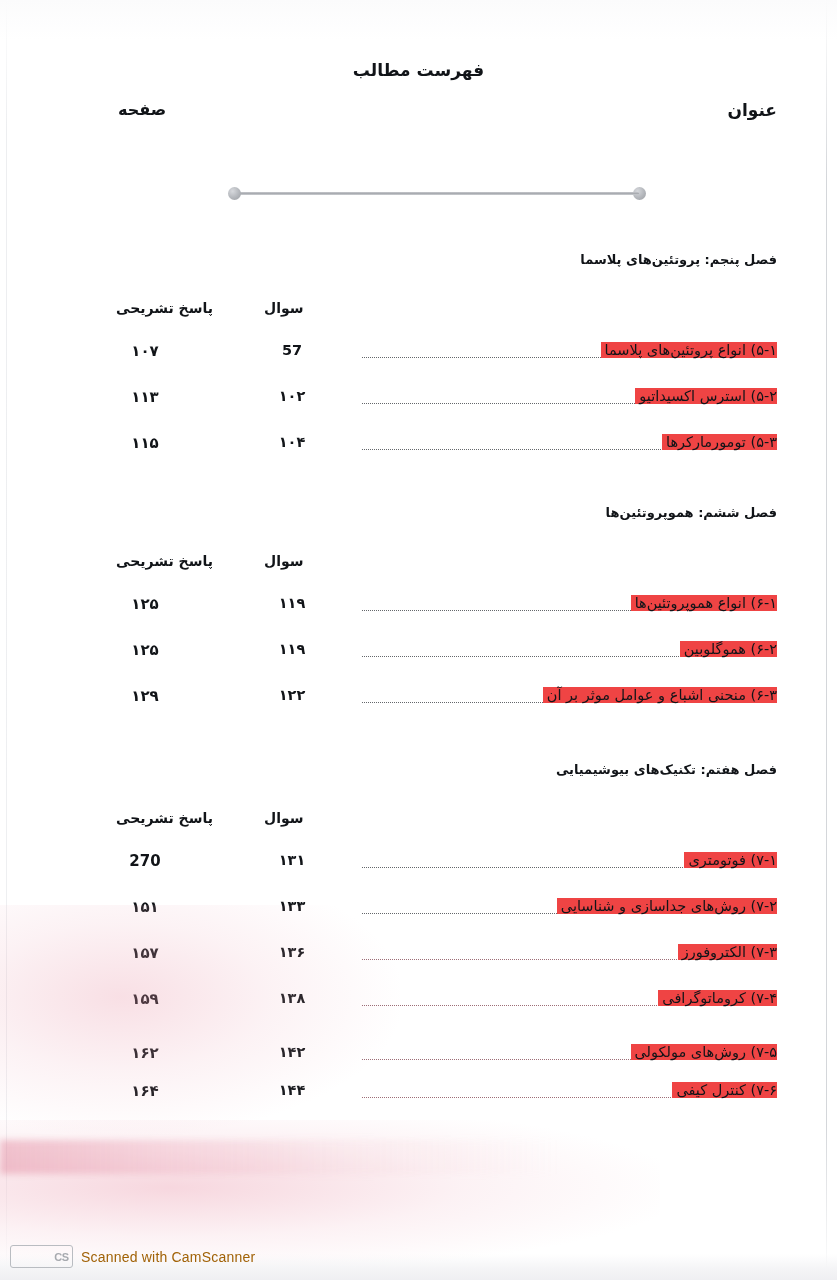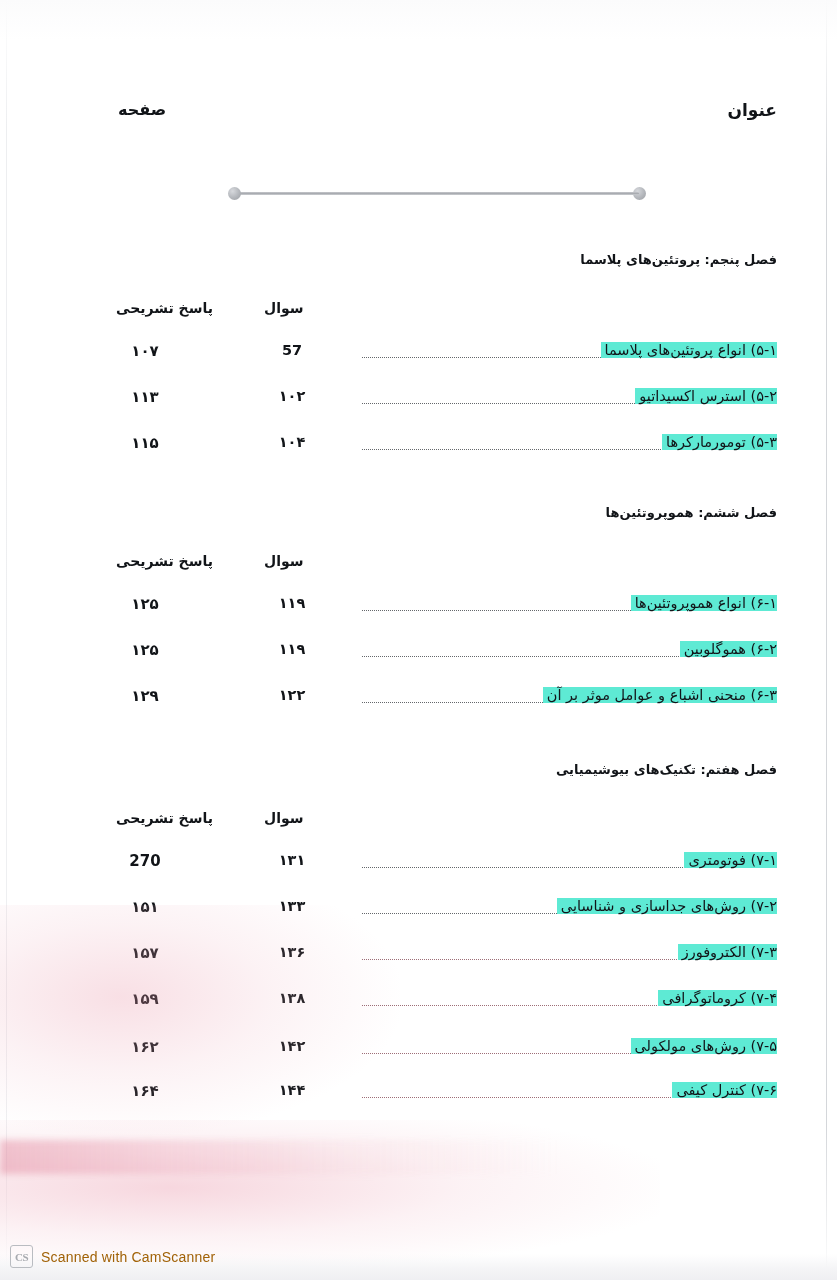--- a/index.html
+++ b/index.html
@@ -155,21 +155,21 @@
   .toc-row {
     position: absolute;
     left: 0; right: 0;
     height: 26px;
   }
   .row-label {
     position: absolute;
     right: 60px; top: 0;
     font-size: 14.5px;
     white-space: nowrap;
-    background: #5eead4;
+    background: #ef4444;
     padding-left: 4px;
     z-index: 2;
   }
   .row-leader {
     position: absolute;
     top: 11px;
     right: 64px;
     left: 362px;
     height: 8px;
     overflow: hidden;
@@ -218,38 +218,40 @@
     width: 21px; height: 21px;
     border: 1.6px solid #b9bcc1;
     border-radius: 3px;
     color: #a7aaaf;
     font-size: 11px;
     font-weight: bold;
     display: flex;
     align-items: center;
     justify-content: center;
     letter-spacing: -.5px;
-    font-family: Liberation Serif, serif;
+    font-family: Liberation Sans, sans-serif;
+    padding-left: 40px;
   }
   .cs-text {
     color: #a16207;
     font-size: 14px;
     font-family: "Liberation Sans", sans-serif;
     letter-spacing: .2px;
   }
 </style>
 </head>
 <body>
 
 <div id="page">
 
   <div class="scan-tint-top"></div>
   <div class="scan-edge-right"></div>
   <div class="scan-edge-left"></div>
 
+  <div class="doc-title">فهرست مطالب</div>
 
   <div class="col-head-row">
     <div class="head-onvan">عنوان</div>
     <div class="head-safhe">صفحه</div>
   </div>
 
   <div class="divider">
     <div class="dot right"></div>
     <div class="bar"></div>
     <div class="dot left"></div>
@@ -329,21 +331,21 @@
           <div class="row-leader tinted"></div>
           <div class="row-q">۱۳۶</div>
           <div class="row-a">۱۵۷</div>
         </div>
         <div class="toc-row" style="top: 228px;">
           <div class="row-label">۷-۴) کروماتوگرافی</div>
           <div class="row-leader tinted"></div>
           <div class="row-q">۱۳۸</div>
           <div class="row-a">۱۵۹</div>
         </div>
-        <div class="toc-row" style="top: 276px;">
+        <div class="toc-row" style="top: 282px;">
           <div class="row-label">۷-۵) روش‌های مولکولی</div>
           <div class="row-leader tinted"></div>
           <div class="row-q">۱۴۲</div>
           <div class="row-a">۱۶۲</div>
         </div>
         <div class="toc-row" style="top: 320px;">
           <div class="row-label">۷-۶) کنترل کیفی</div>
           <div class="row-leader tinted"></div>
           <div class="row-q">۱۴۴</div>
           <div class="row-a">۱۶۴</div>

